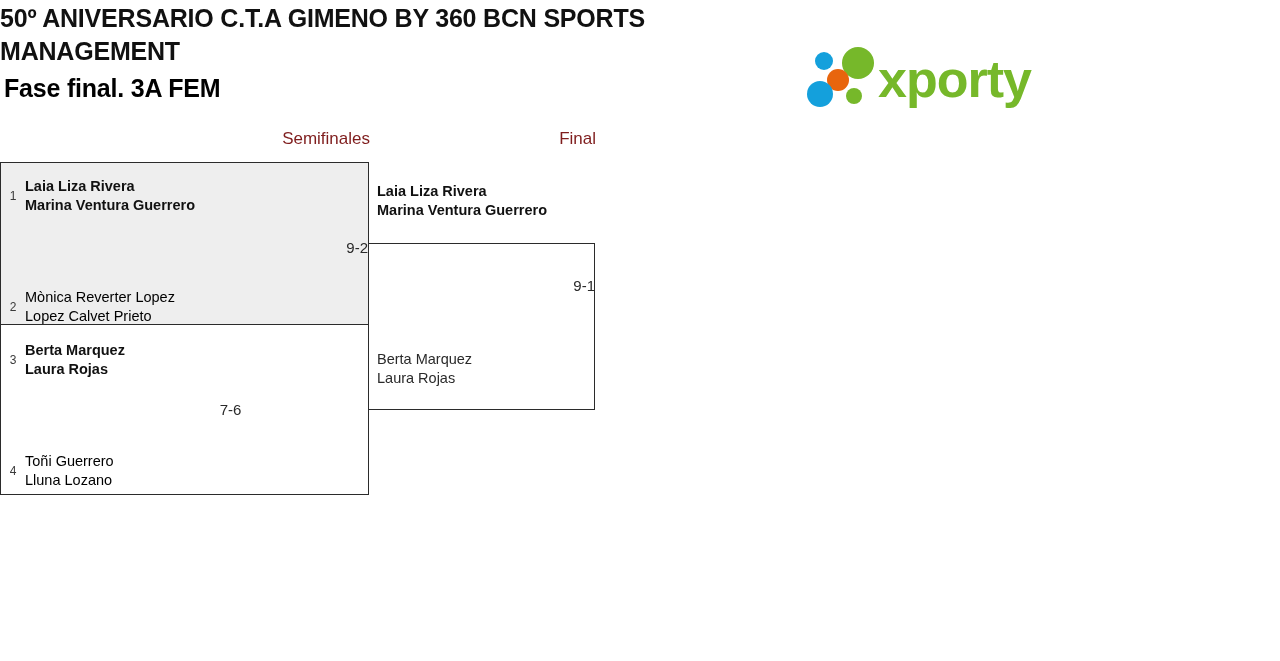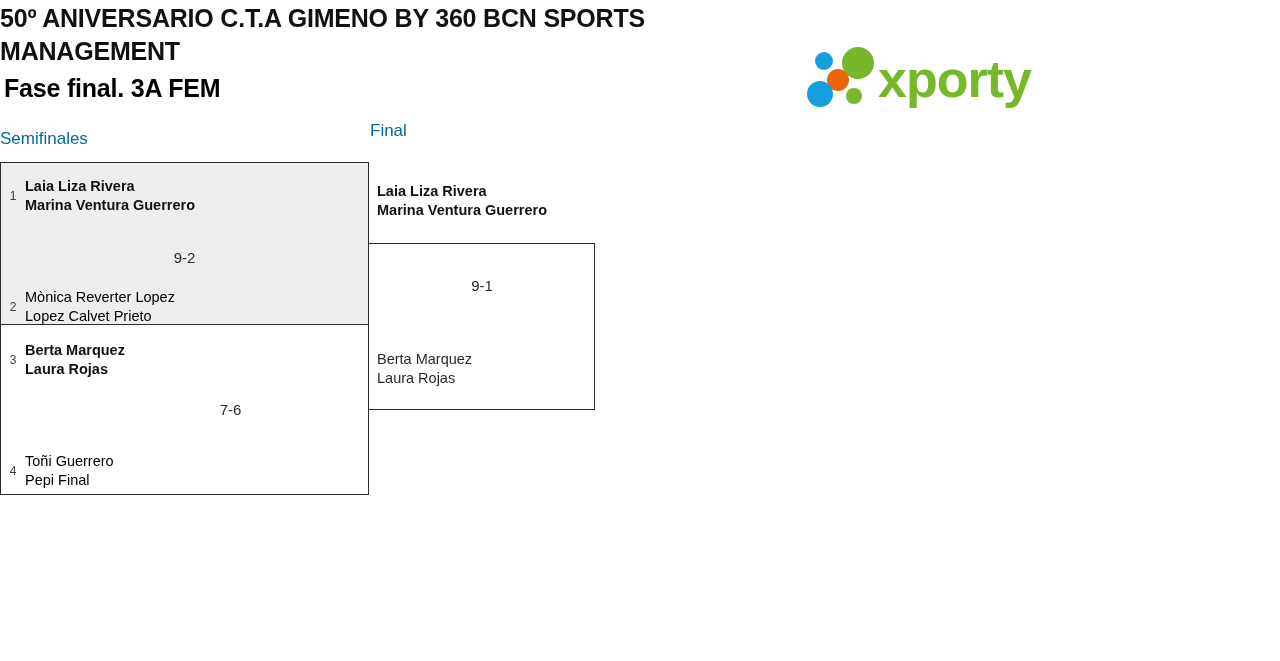--- a/index.html
+++ b/index.html
@@ -58,32 +58,32 @@
     height: 62px;
     margin-top: 25px;
   }
   .logo svg { display: block; }
 
   
   .round-header {
     position: absolute;
     font-size: 17px;
     font-weight: 400;
-    color: #0369a1;
-    text-align: left;
+    color: #7f1d1d;
+    text-align: right;
     white-space: nowrap;
   }
   #round-semis {
     left: 0px;
     top: 129px;
     width: 370px;
   }
   #round-final {
     left: 370px;
-    top: 121px;
+    top: 129px;
     width: 226px;
   }
 
   
   .bracket {
     position: absolute;
     left: 0;
     top: 0;
     width: 1280px;
     height: 661px;
@@ -173,21 +173,21 @@
     color: #111111;
   }
   #final-team-top { top: 182px; }
   #final-team-bottom { top: 350px; }
 
   .score-final {
     position: absolute;
     left: 369px;
     top: 277px;
     width: 226px;
-    text-align: center;
+    text-align: right;
     font-size: 15px;
     color: #2a2a2a;
   }
 </style>
 </head>
 <body>
 
 <div class="header">
 
   <div class="title-block">
@@ -216,21 +216,21 @@
 
   <div class="match-sf" id="match-sf-1">
     <div class="team-row" style="top:12px;">
       <span class="seed">1</span>
       <span class="team-names winner">
         <span>Laia Liza Rivera</span><br>
         <span>Marina Ventura Guerrero</span>
       </span>
     </div>
 
-    <div class="score" style="top:86px;">9-2</div>
+    <div class="score" style="top:76px;text-align:right;">9-2</div>
 
     <div class="team-row" style="top:123px;">
       <span class="seed">2</span>
       <span class="team-names">
         <span>Mònica Reverter Lopez</span><br>
         <span>Lopez Calvet Prieto</span>
       </span>
     </div>
   </div>
 
@@ -242,21 +242,21 @@
         <span>Laura Rojas</span>
       </span>
     </div>
 
     <div class="score" style="top:76px;padding-left:46px;">7-6</div>
 
     <div class="team-row" style="top:125px;">
       <span class="seed">4</span>
       <span class="team-names">
         <span>Toñi Guerrero</span><br>
-        <span>Pepi Final</span>
+        <span>Lluna Lozano</span>
       </span>
     </div>
   </div>
 
   <div id="match-final"></div>
 
   <div class="final-team winner" id="final-team-top">
     <span>Laia Liza Rivera</span><br>
     <span>Marina Ventura Guerrero</span>
   </div>

